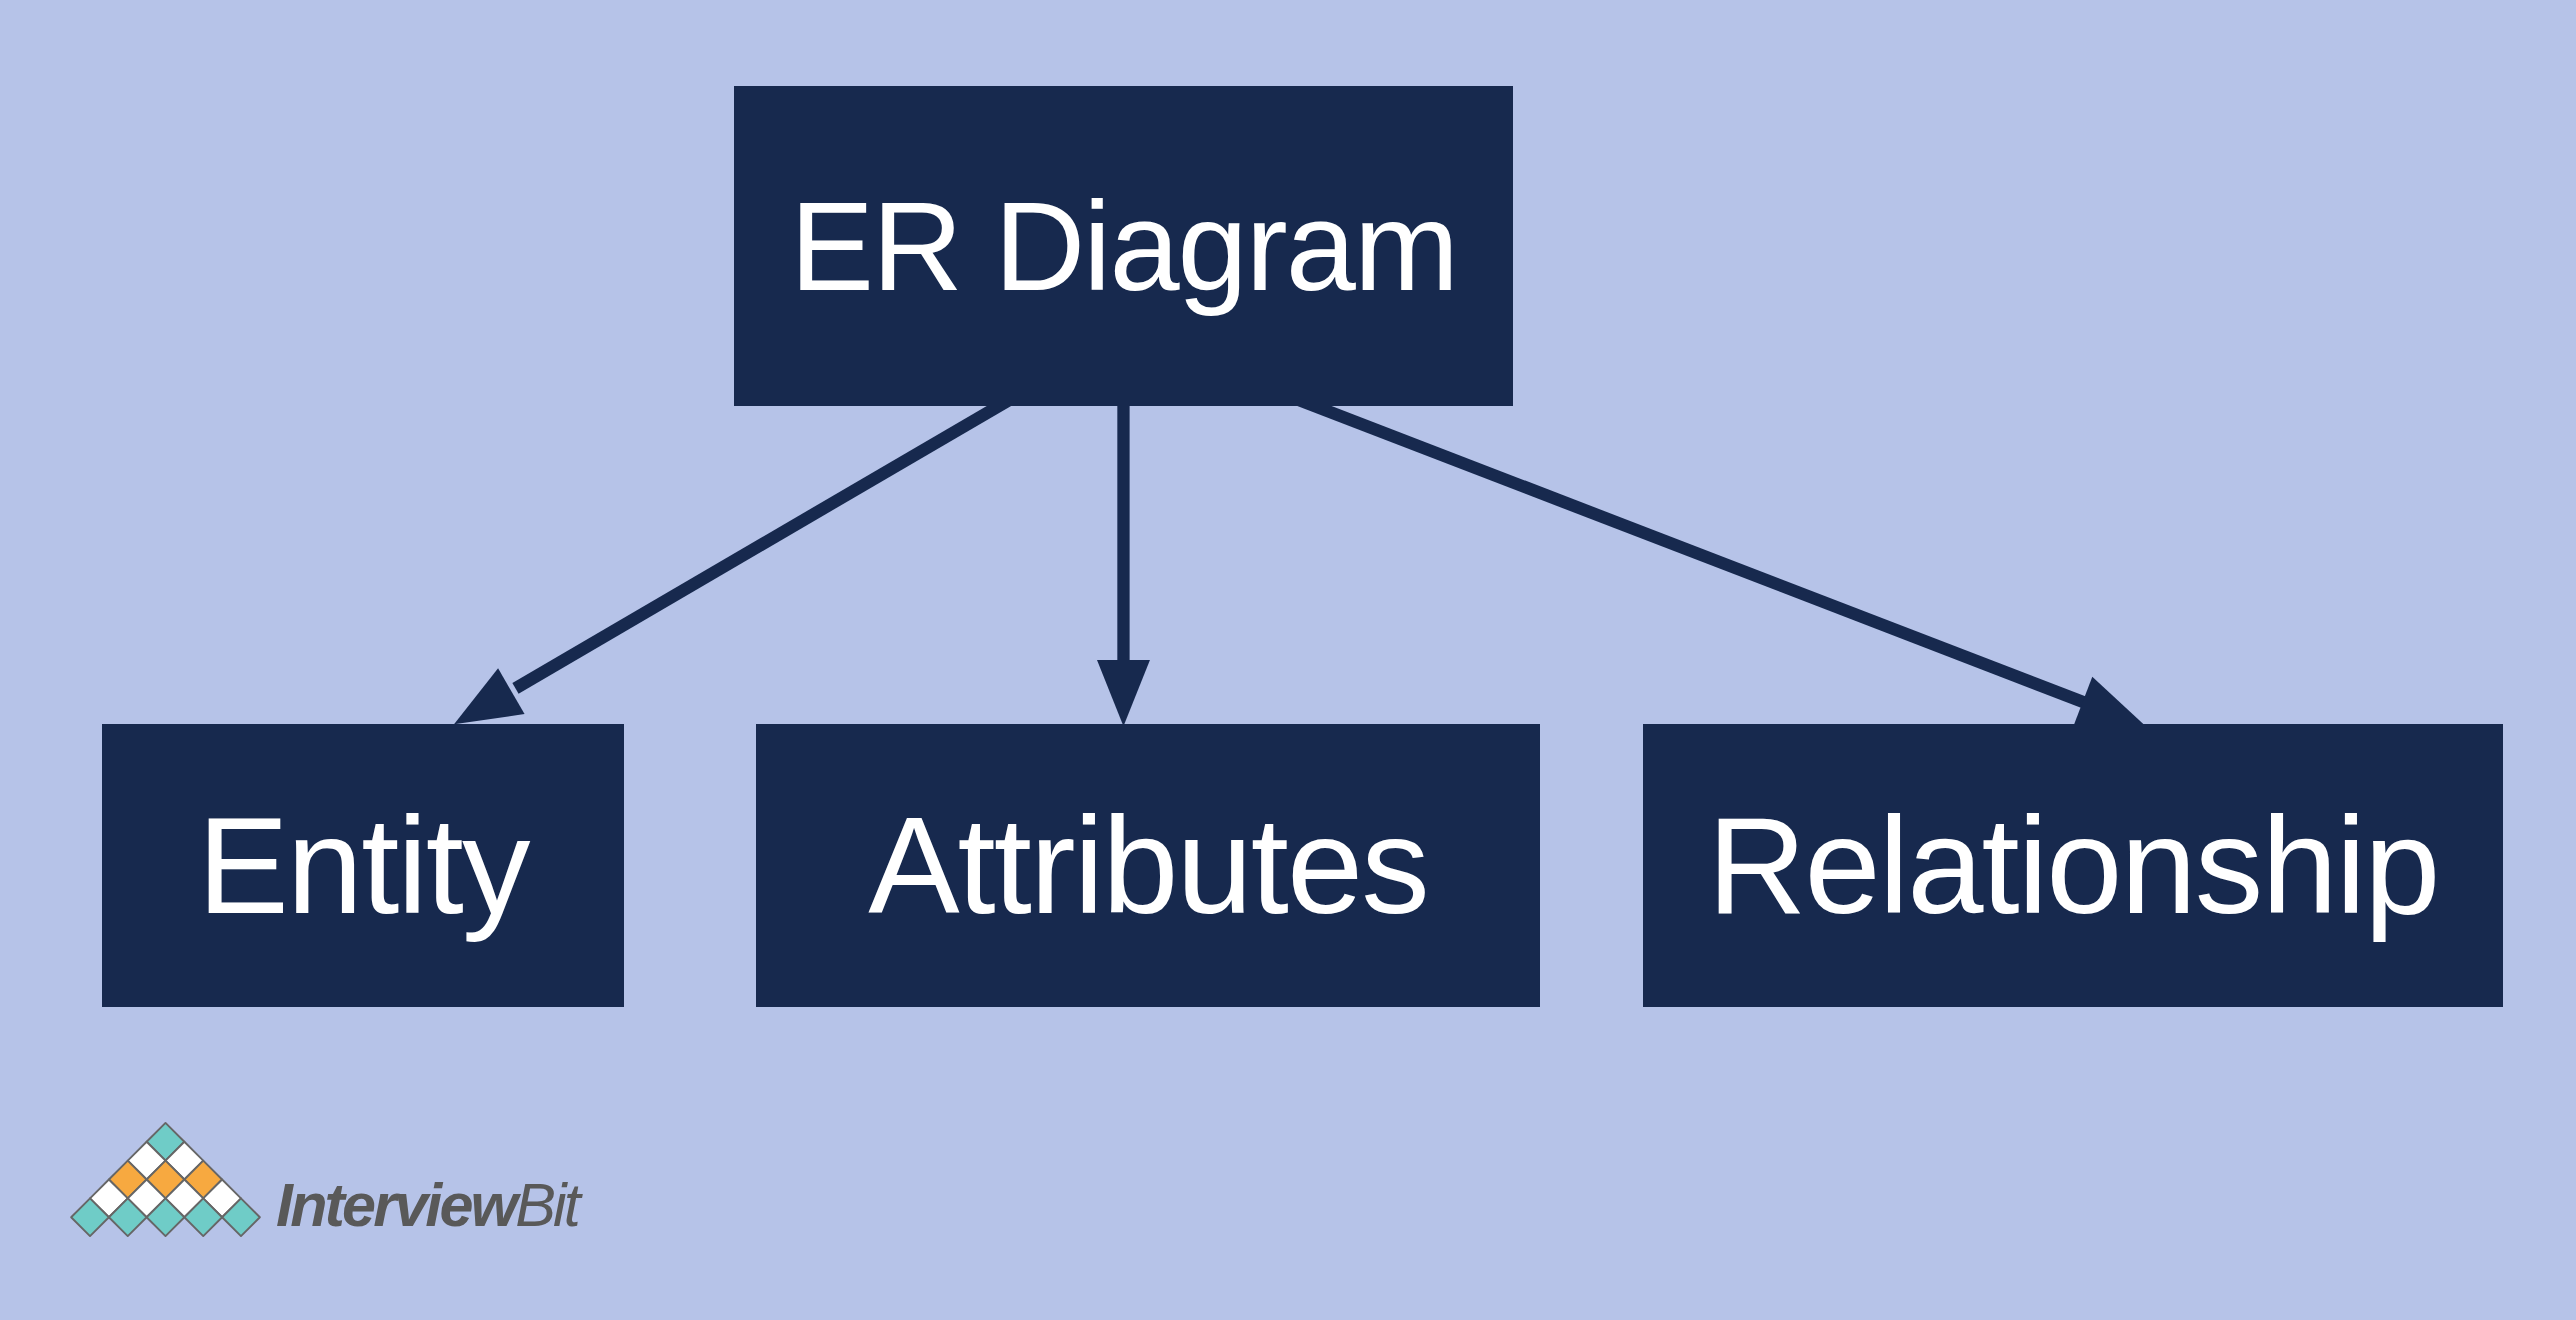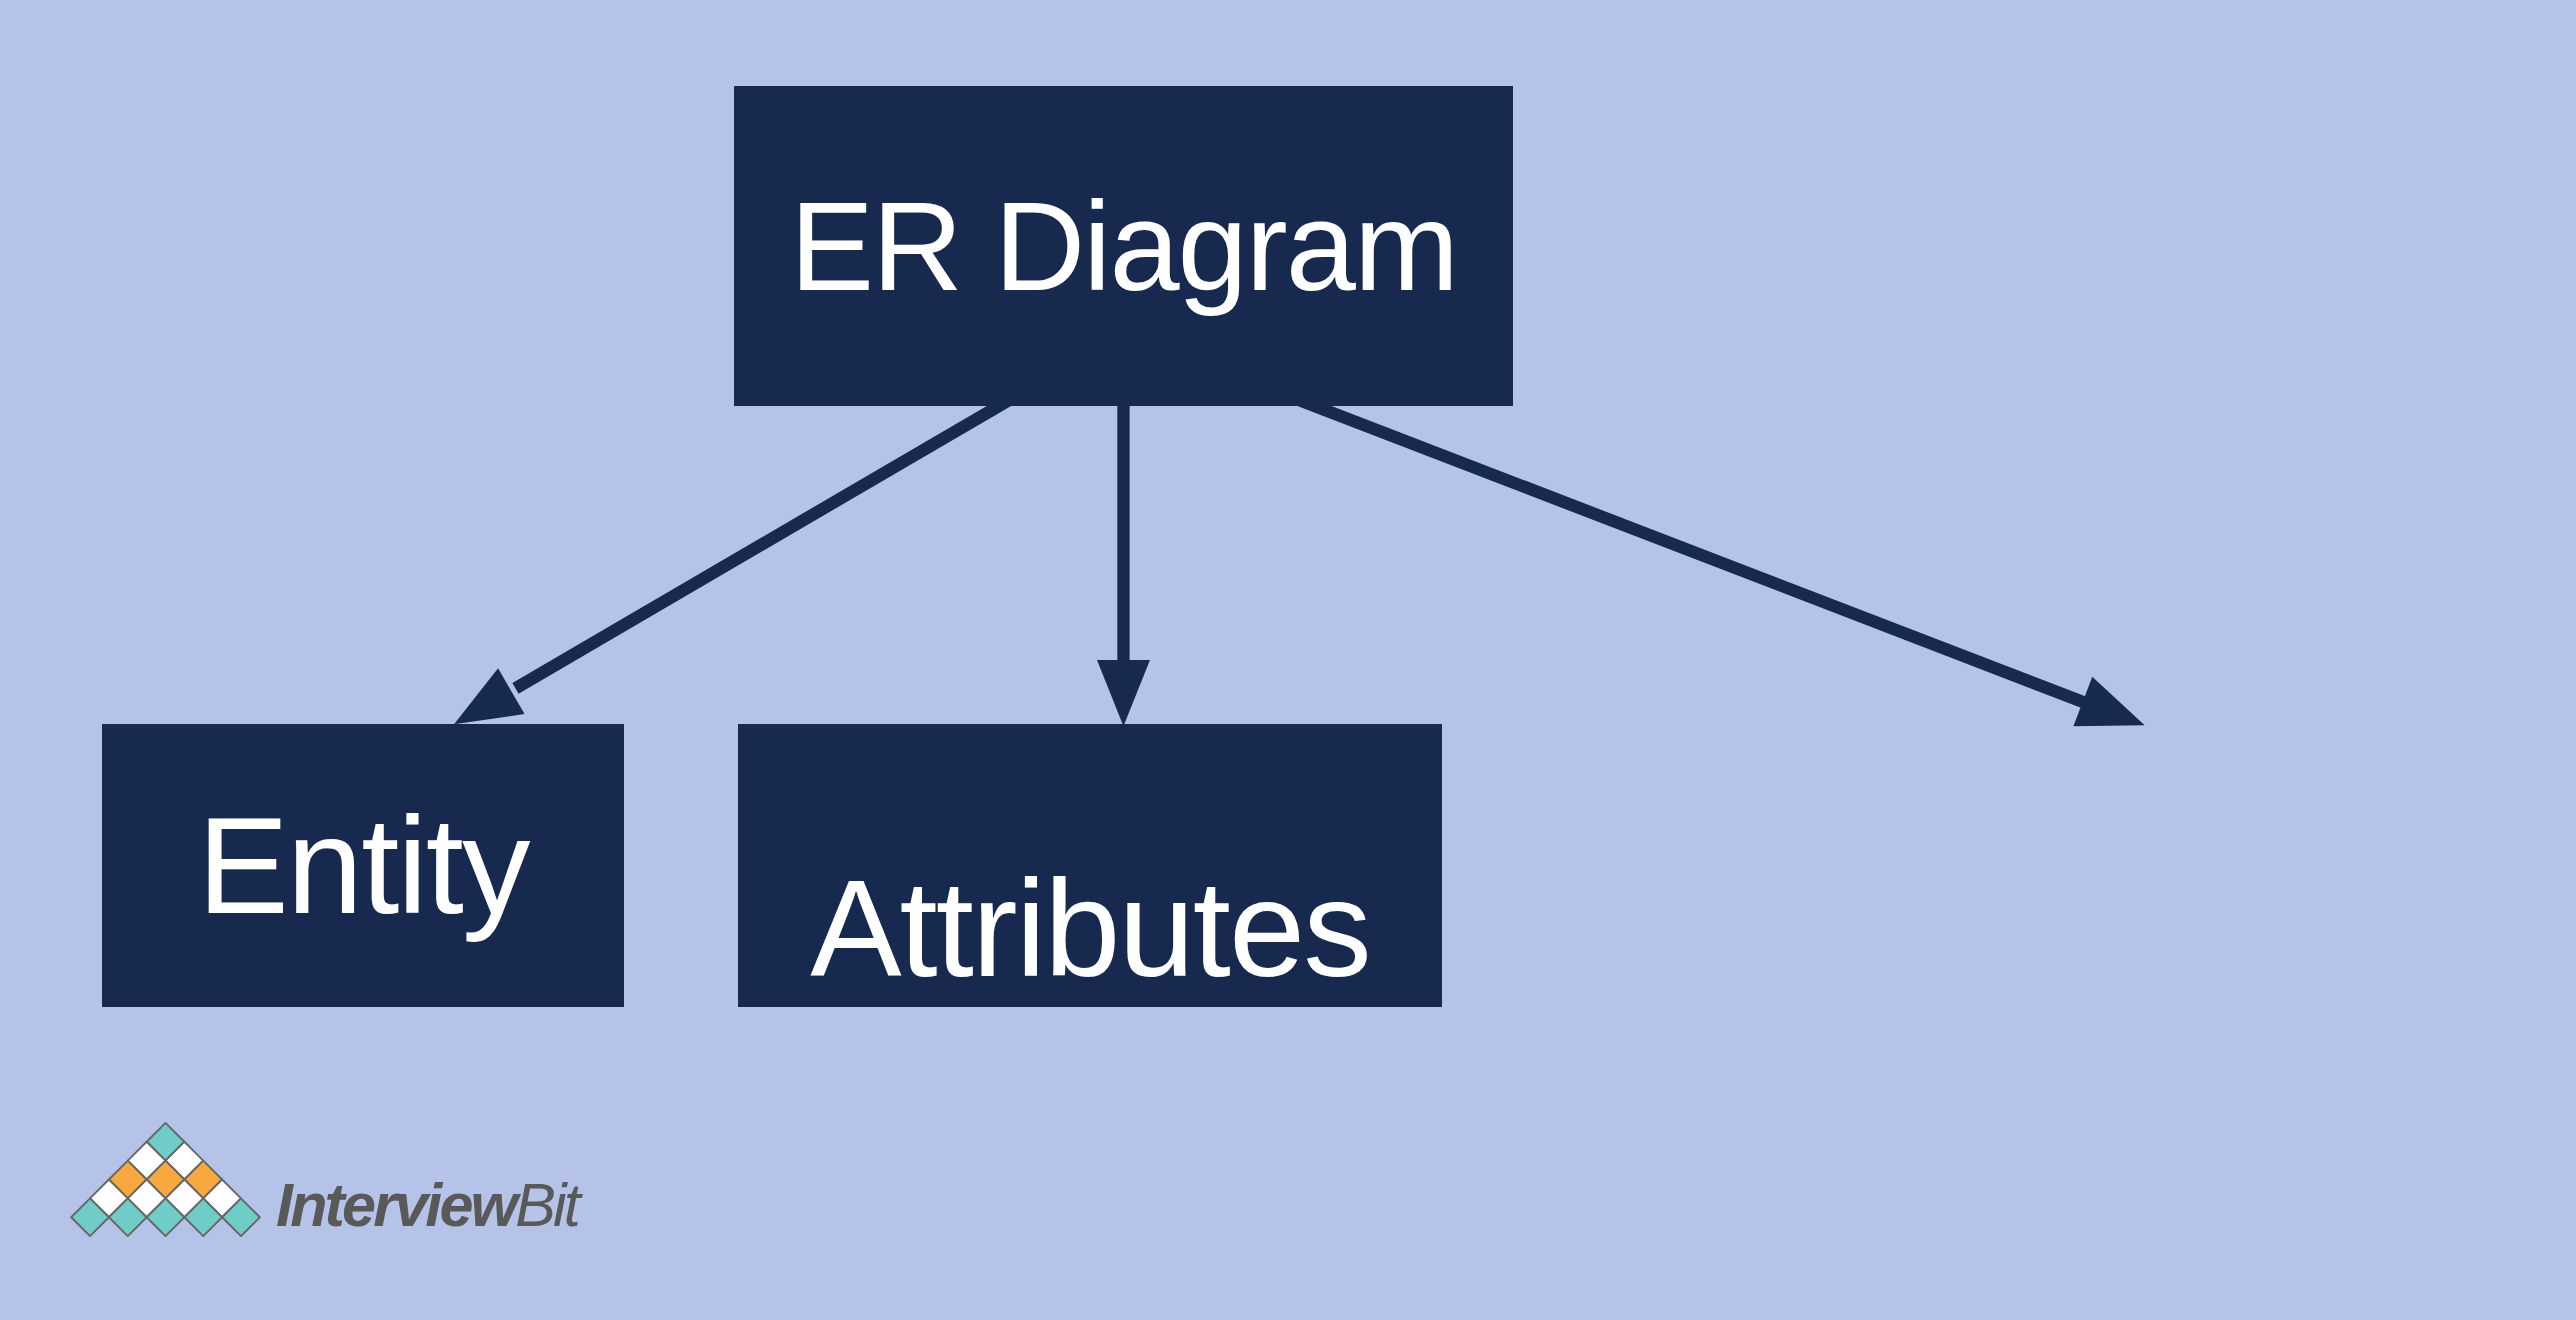--- a/index.html
+++ b/index.html
@@ -30,21 +30,21 @@
   }
   .node-root{
     left:734px;top:86px;width:779px;height:320px;
     font-size:126px;
   }
   .node-child{
     top:724px;height:283px;
     font-size:137px;
   }
   .node-entity{left:102px;width:522px;}
-  .node-attributes{left:738px;width:704px;align-items:flex-end;}
+  .node-attributes{left:756px;width:784px;}
   .node-relationship{left:1643px;width:860px;}
   svg.arrows{position:absolute;inset:0;width:2576px;height:1320px;}
   svg.arrows line{stroke:var(--arrow);stroke-width:13;}
   svg.arrows polygon{fill:var(--arrow);}
   .logo{position:absolute;left:69px;top:1121px;width:719px;height:161px;}
   .logo-mark{position:absolute;left:0;top:0;width:193px;height:117px;}
   .logo-text{
     position:absolute;left:207px;top:39px;
     font-size:61px;line-height:90px;letter-spacing:-2.8px;
     color:var(--logo-text);white-space:nowrap;font-style:italic;
@@ -77,20 +77,23 @@
   </div>
 
   <div class="node node-child node-entity">
     <span>Entity</span>
   </div>
 
   <div class="node node-child node-attributes">
     <span>Attributes</span>
   </div>
 
+  <div class="node node-child node-relationship">
+    <span>Relationship</span>
+  </div>
 
   <div class="logo">
     <svg id="logo-pyramid" class="logo-mark" viewBox="-2 -2 204 124" aria-hidden="true">
         <polygon points="100,0 120,20 100,40 80,20" fill="#6fccc7" stroke="#666666" stroke-width="2" stroke-linejoin="round"></polygon>
         <polygon points="80,20 100,40 80,60 60,40" fill="#ffffff" stroke="#666666" stroke-width="2" stroke-linejoin="round"></polygon>
         <polygon points="120,20 140,40 120,60 100,40" fill="#ffffff" stroke="#666666" stroke-width="2" stroke-linejoin="round"></polygon>
         <polygon points="60,40 80,60 60,80 40,60" fill="#f7a940" stroke="#666666" stroke-width="2" stroke-linejoin="round"></polygon>
         <polygon points="100,40 120,60 100,80 80,60" fill="#f7a940" stroke="#666666" stroke-width="2" stroke-linejoin="round"></polygon>
         <polygon points="140,40 160,60 140,80 120,60" fill="#f7a940" stroke="#666666" stroke-width="2" stroke-linejoin="round"></polygon>
         <polygon points="40,60 60,80 40,100 20,80" fill="#ffffff" stroke="#666666" stroke-width="2" stroke-linejoin="round"></polygon>

